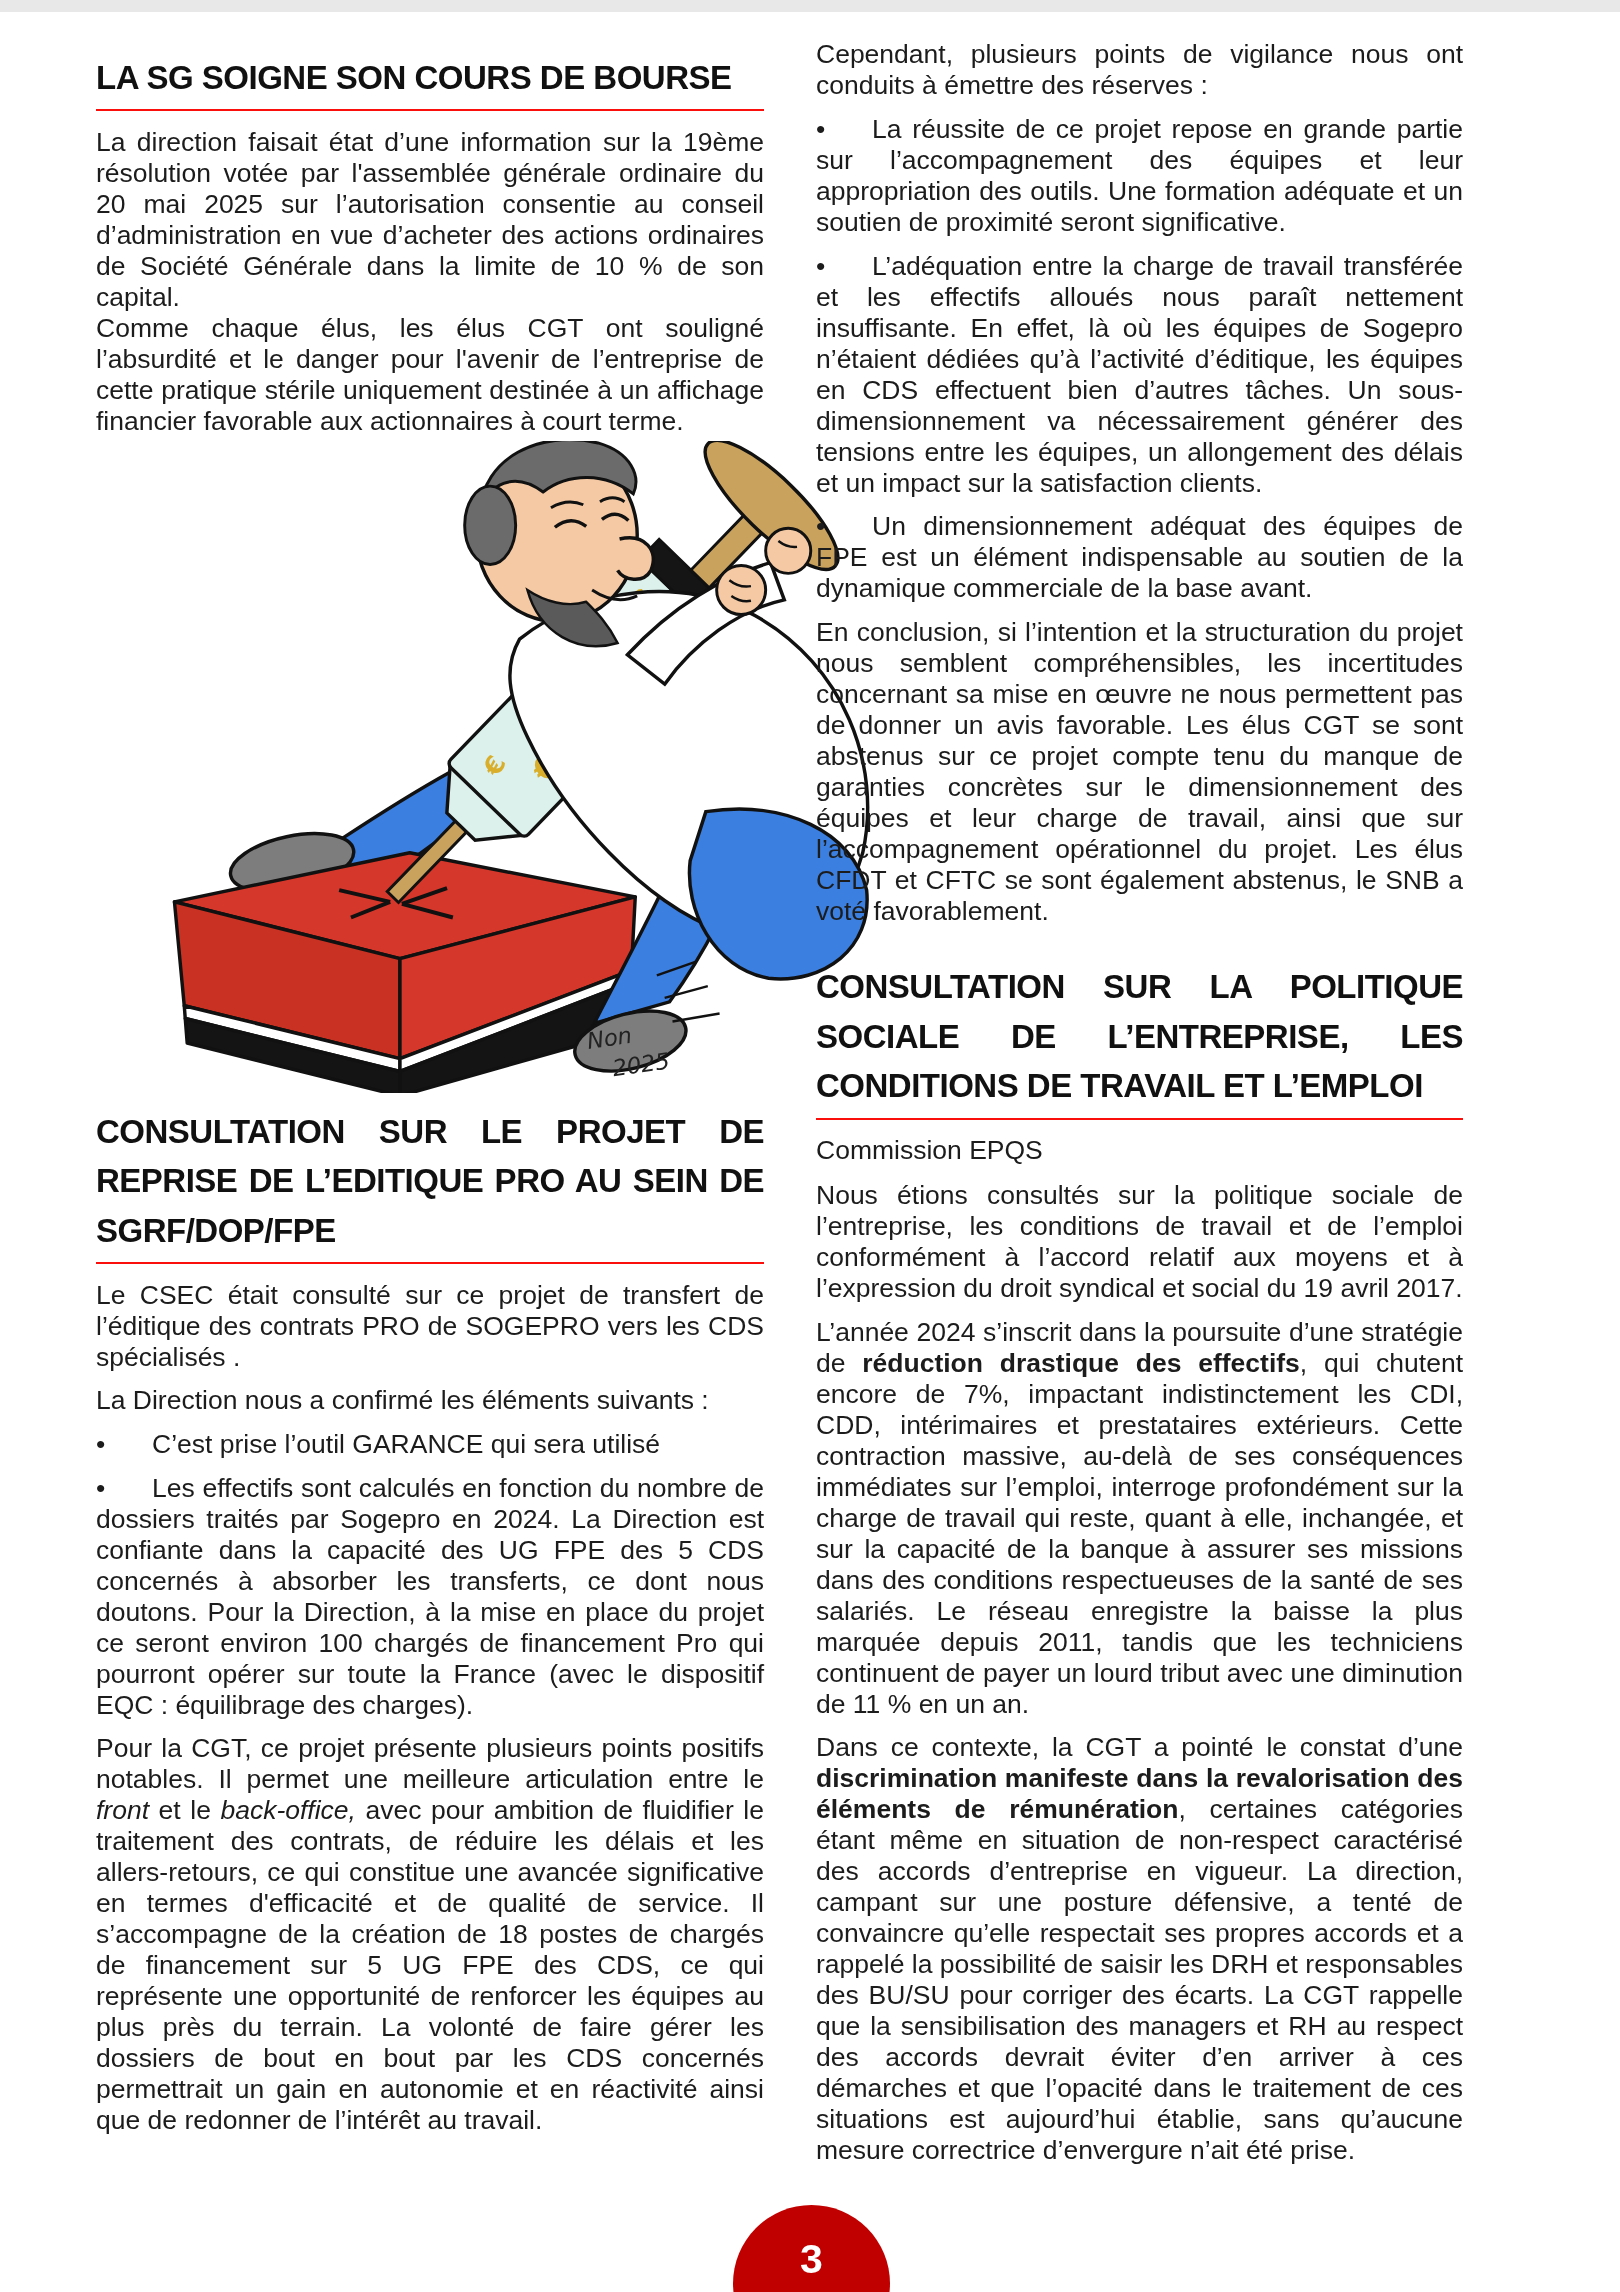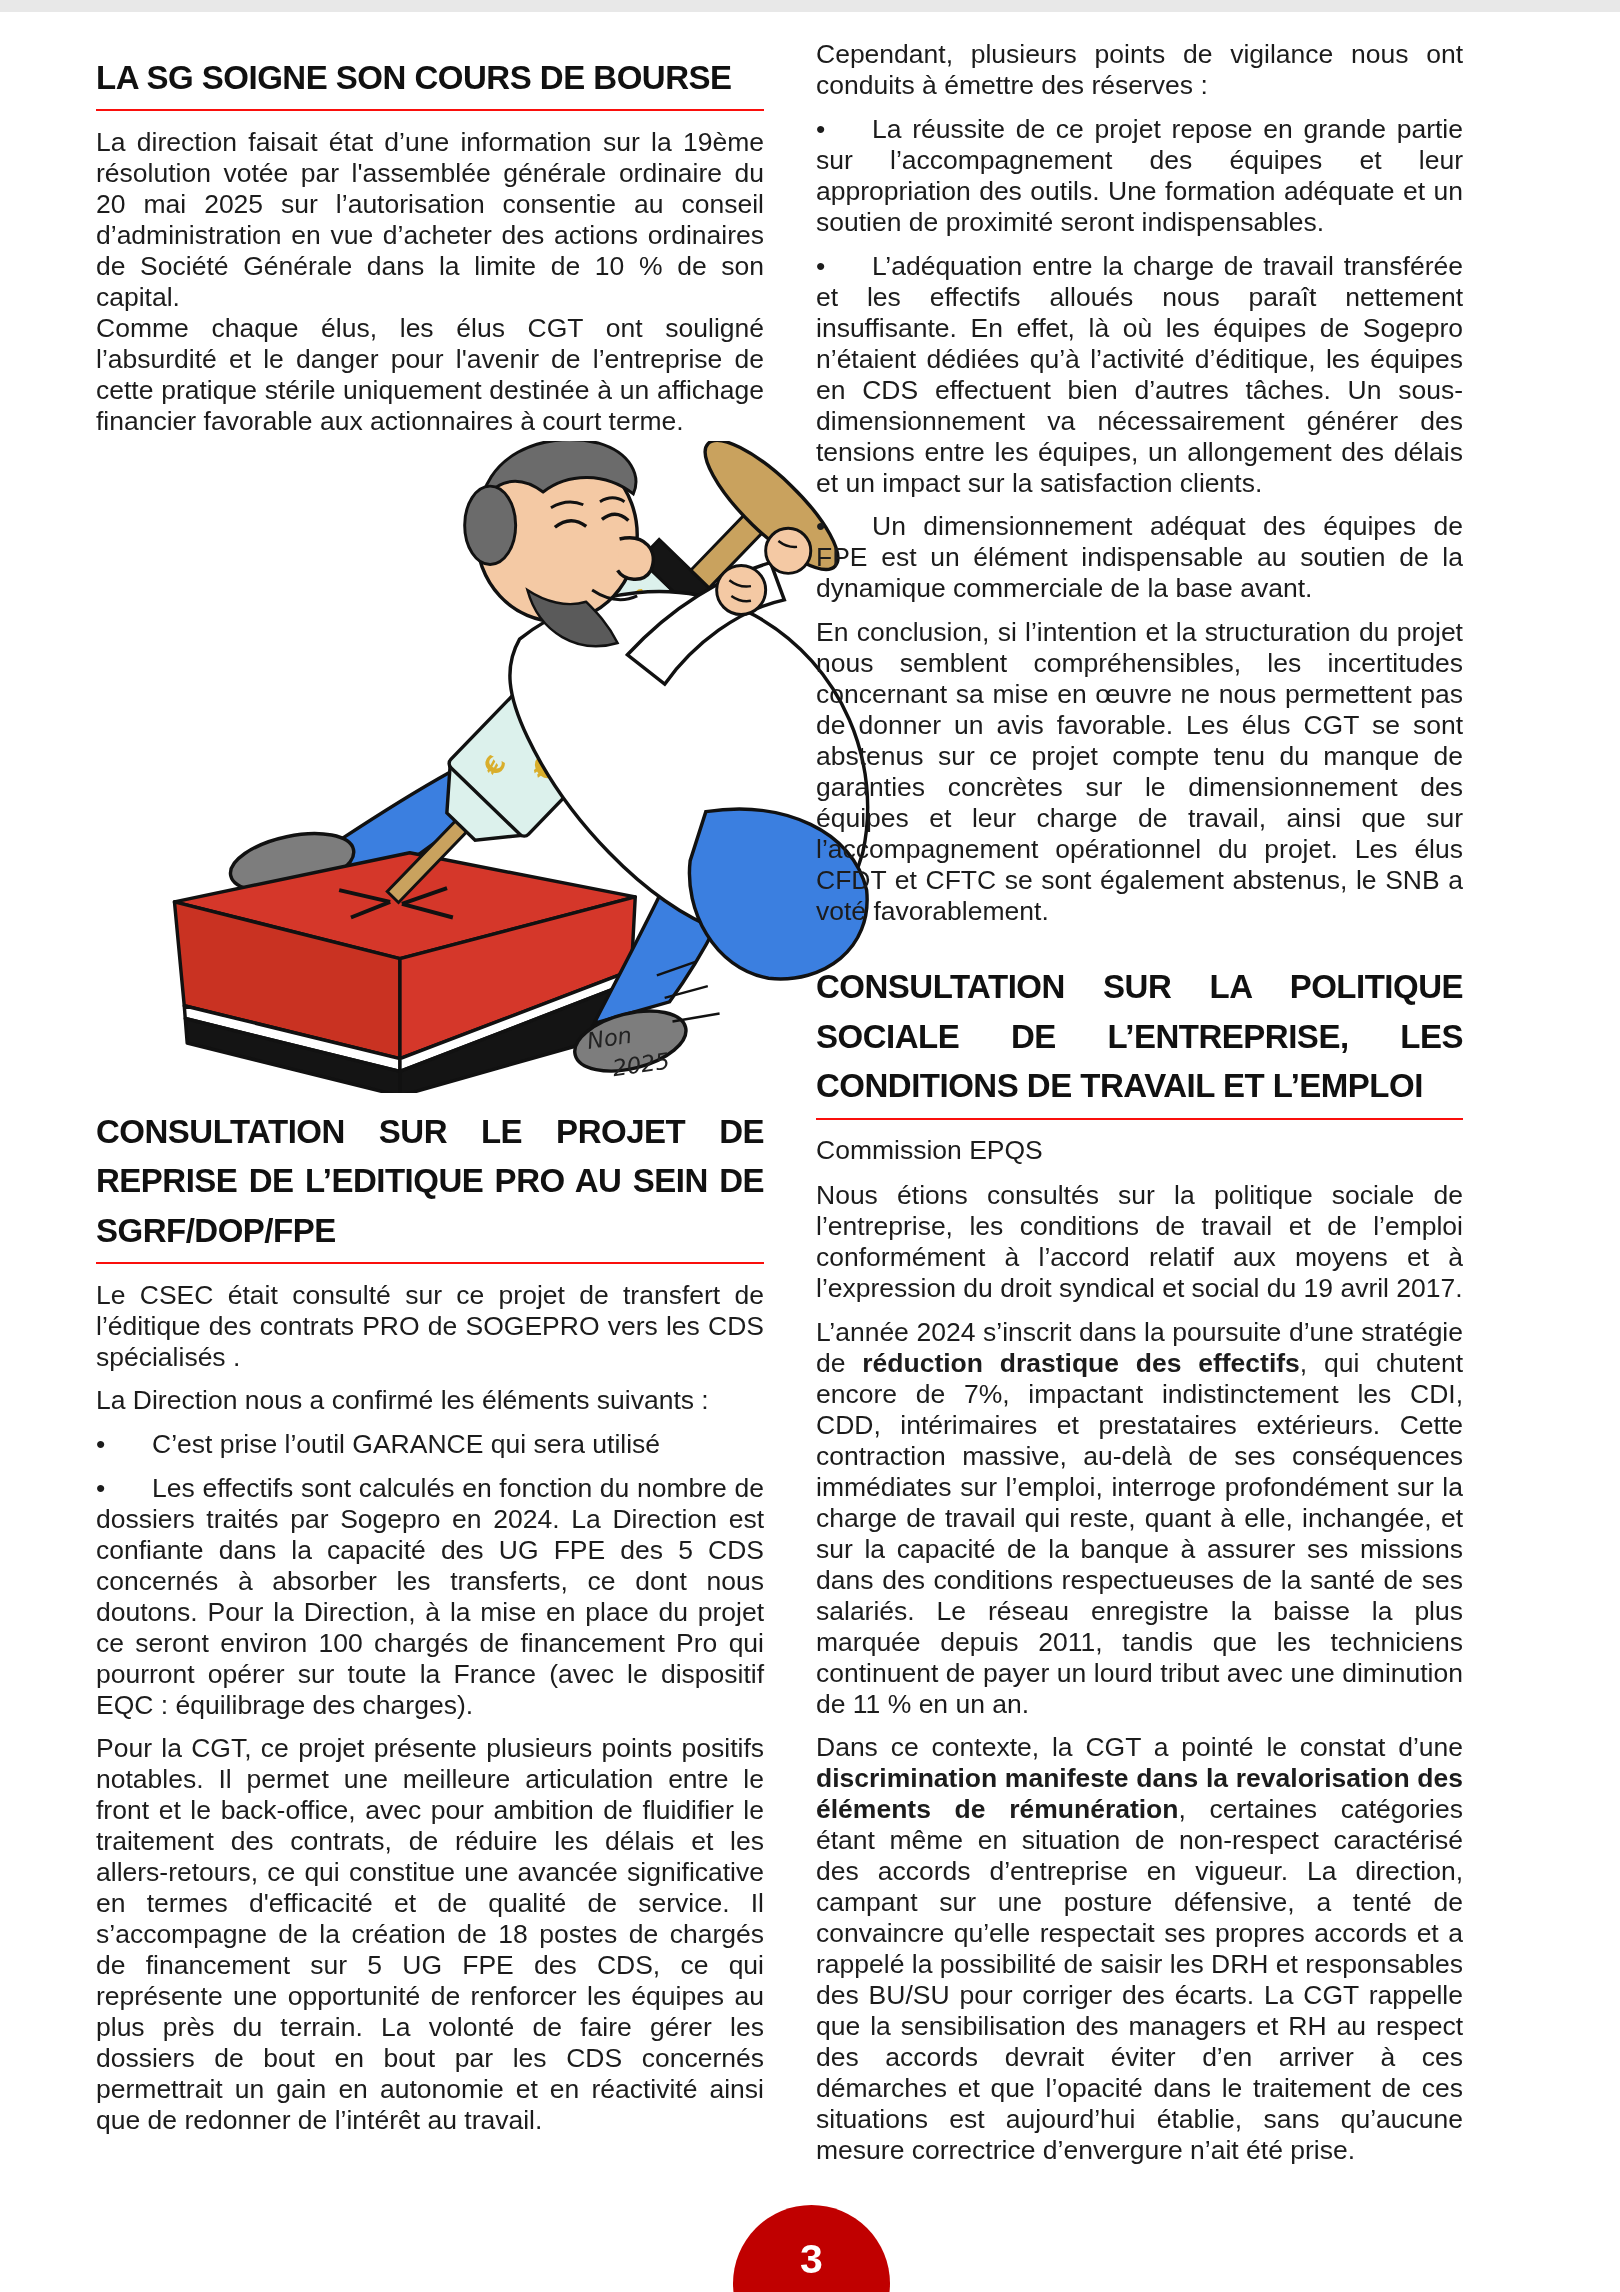--- a/index.html
+++ b/index.html
@@ -33,21 +33,21 @@
     margin: 0 0 13.7px 0;
   }
   .body-text {
     font-size: 26.5px;
     line-height: 31px;
     text-align: justify;
     margin: 0 0 12.7px 0;
   }
   .no-gap { margin-bottom: 0; }
   .bullet-glyph { display: inline-block; width: 56px; }
-  .it { }
+  .it { font-style: italic; }
   .bd { font-weight: bold; }
 
   .cartoon-wrap {
     position: relative;
     width: 804px;
     height: 652px;
     margin: 3.9px 0 13.7px 0;
   }
   .h2-spacer { margin-top: 35px; }
 
@@ -178,21 +178,21 @@
     <p class="body-text"><span class="bullet-glyph">•</span><span>C’est prise l’outil GARANCE qui sera utilisé</span></p>
     <p class="body-text"><span class="bullet-glyph">•</span><span>Les effectifs sont calculés en fonction du nombre de dossiers traités par Sogepro en 2024. La Direction est confiante dans la capacité des UG FPE des 5 CDS concernés à absorber les transferts, ce dont nous doutons. Pour la Direction, à la mise en place du projet ce seront environ 100 chargés de financement Pro qui pourront opérer sur toute la France (avec le dispositif EQC : équilibrage des charges).</span></p>
 
     <p class="body-text no-gap"><span>Pour la CGT, ce projet présente plusieurs points positifs notables. Il permet une meilleure articulation entre le </span><span class="it">front</span><span> et le </span><span class="it">back-office,</span><span> avec pour ambition de fluidifier le traitement des contrats, de réduire les délais et les allers-retours, ce qui constitue une avancée significative en termes d'efficacité et de qualité de service. Il s’accompagne de la création de 18 postes de chargés de financement sur 5 UG FPE des CDS, ce qui représente une opportunité de renforcer les équipes au plus près du terrain. La volonté de faire gérer les dossiers de bout en bout par les CDS concernés permettrait un gain en autonomie et en réactivité ainsi que de redonner de l’intérêt au travail.</span></p>
   </div>
 
   <div class="col col-right">
 
     <p class="body-text">Cependant, plusieurs points de vigilance nous ont conduits à émettre des réserves :</p>
 
-    <p class="body-text"><span class="bullet-glyph">•</span><span>La réussite de ce projet repose en grande partie sur l’accompagnement des équipes et leur appropriation des outils. Une formation adéquate et un soutien de proximité seront indispensables.</span></p>
+    <p class="body-text"><span class="bullet-glyph">•</span><span>La réussite de ce projet repose en grande partie sur l’accompagnement des équipes et leur appropriation des outils. Une formation adéquate et un soutien de proximité seront significative.</span></p>
     <p class="body-text"><span class="bullet-glyph">•</span><span>L’adéquation entre la charge de travail transférée et les effectifs alloués nous paraît nettement insuffisante. En effet, là où les équipes de Sogepro n’étaient dédiées qu’à l’activité d’éditique, les équipes en CDS effectuent bien d’autres tâches. Un sous-dimensionnement va nécessairement générer des tensions entre les équipes, un allongement des délais et un impact sur la satisfaction clients.</span></p>
     <p class="body-text"><span class="bullet-glyph">•</span><span>Un dimensionnement adéquat des équipes de FPE est un élément indispensable au soutien de la dynamique commerciale de la base avant.</span></p>
 
     <p class="body-text">En conclusion, si l’intention et la structuration du projet nous semblent compréhensibles, les incertitudes concernant sa mise en œuvre ne nous permettent pas de donner un avis favorable. Les élus CGT se sont abstenus sur ce projet compte tenu du manque de garanties concrètes sur le dimensionnement des équipes et leur charge de travail, ainsi que sur l’accompagnement opérationnel du projet. Les élus CFDT et CFTC se sont également abstenus, le SNB a voté favorablement.</p>
 
     <h2 class="h-main h2-spacer">CONSULTATION SUR LA POLITIQUE SOCIALE DE L’ENTREPRISE, LES CONDITIONS DE TRAVAIL ET L’EMPLOI</h2>
     <p class="subtitle">Commission EPQS</p>
 
     <p class="body-text">Nous étions consultés sur la politique sociale de l’entreprise, les conditions de travail et de l’emploi conformément à l’accord relatif aux moyens et à l’expression du droit syndical et social du 19 avril 2017.</p>
 

